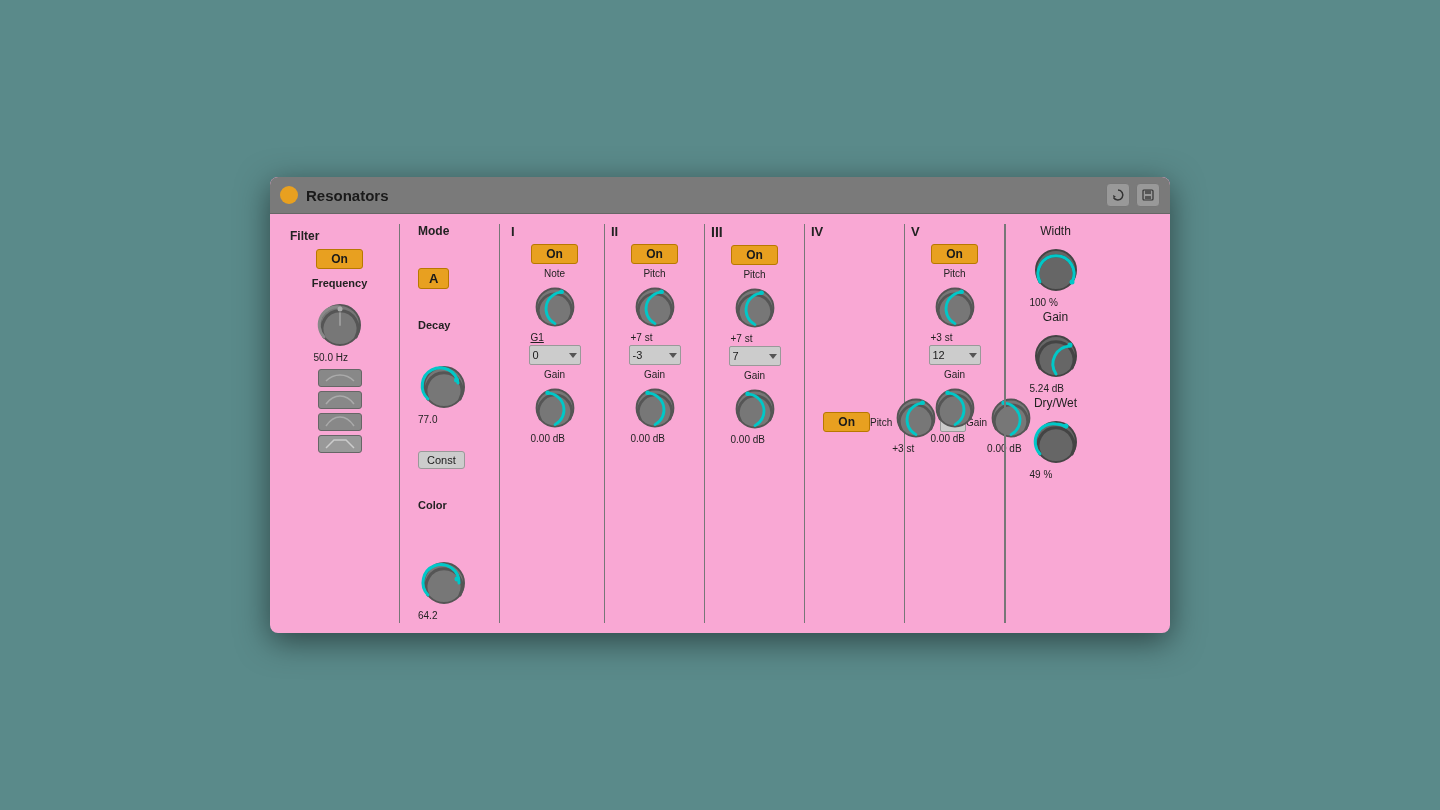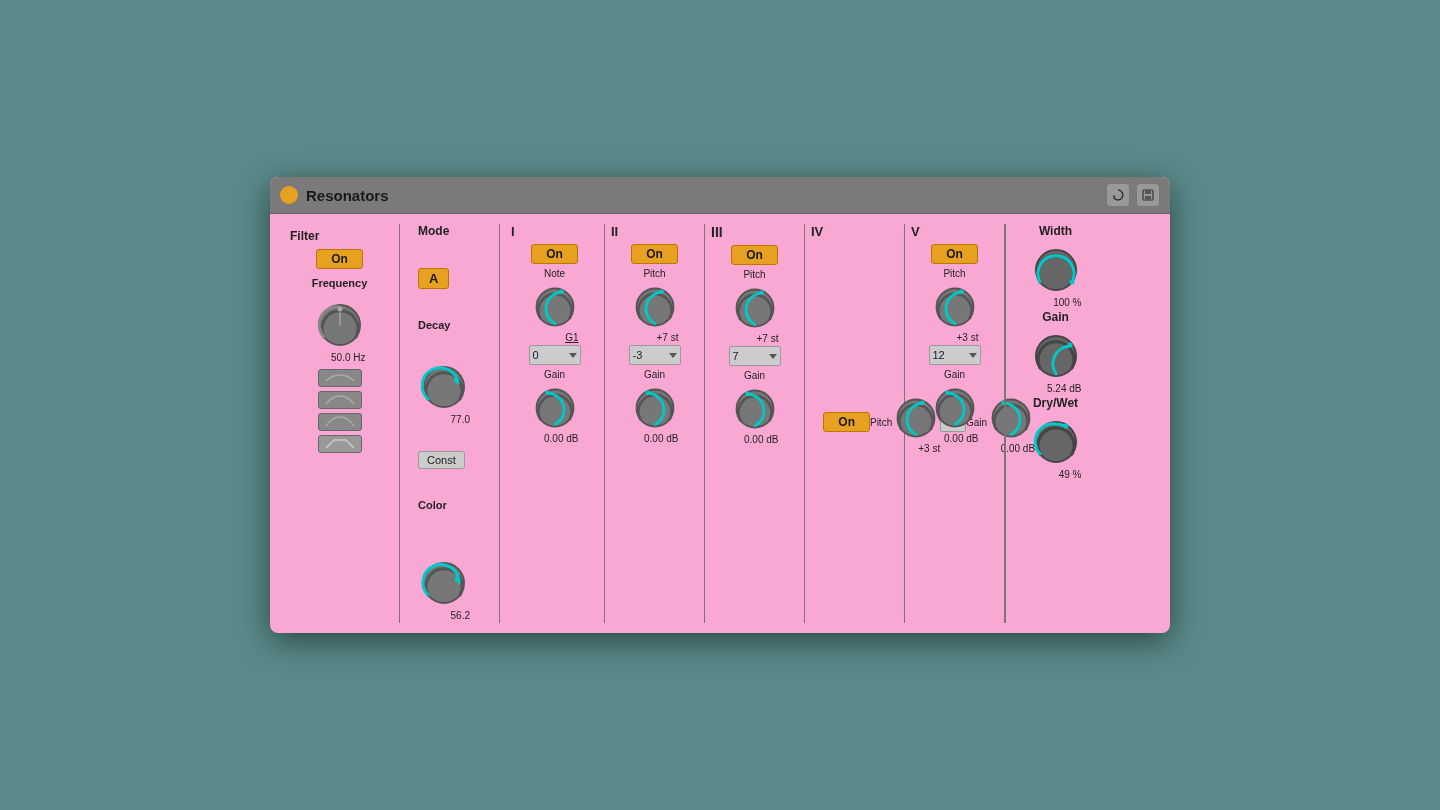--- a/index.html
+++ b/index.html
@@ -211,32 +211,32 @@
       display: flex;
       flex-direction: column;
       align-items: center;
       width: 100px;
       padding: 0 8px;
       border-left: 1px solid #777;
     }
 
     .right-section-label {
       font-size: 12px;
-      font-weight: bold;
+      font-weight: normal;
       color: #222;
       margin-bottom: 4px;
       align-self: center;
       text-align: right;
     }
 
     
     .knob-wrap {
       display: flex;
       flex-direction: column;
-      align-items: flex-end;
+      align-items: flex-start;
       margin: 2px 0;
     }
 
     .val-label {
       font-size: 10px;
       color: #222;
       margin-top: 1px;
     }
   </style>
 </head>
@@ -328,21 +328,21 @@
 
       <span class="color-label">Color</span>
 
       <div class="knob-wrap">
         <svg class="knob-svg" width="52" height="52" viewBox="0 0 52 52">
           <circle cx="26" cy="26" r="20" fill="#777" stroke="#555" stroke-width="2"></circle>
           <path d="M10 38 A18 18 0 1 1 42 38" stroke="#555" stroke-width="3" fill="none" stroke-linecap="round"></path>
           <path d="M10 38 A18 18 0 1 1 41 26" stroke="#00c8c8" stroke-width="3" fill="none" stroke-linecap="round"></path>
           <circle cx="39" cy="22" r="2.5" fill="#00c8c8"></circle>
         </svg>
-        <span class="val-label">56.2</span>
+        <span class="val-label">64.2</span>
       </div>
     </div>
 
     <div id="channel-cols" style="display:flex;flex-direction:row;">
     <div style="display: flex; flex-direction: column; align-items: center; width: 100px; border-right: 1px solid rgb(119, 119, 119); padding: 0px 6px;">
     <span style="font-size:13px;font-weight:bold;color:#222;margin-bottom:5px;align-self:flex-start;">I</span>
     <button class="on-btn" style="margin-bottom:4px;">On</button>
     <span style="font-size:10px;color:#222;margin-bottom:2px;">Note</span>
     <div class="knob-wrap">
       <svg class="knob-svg" width="48" height="48" viewBox="0 0 52 52">

